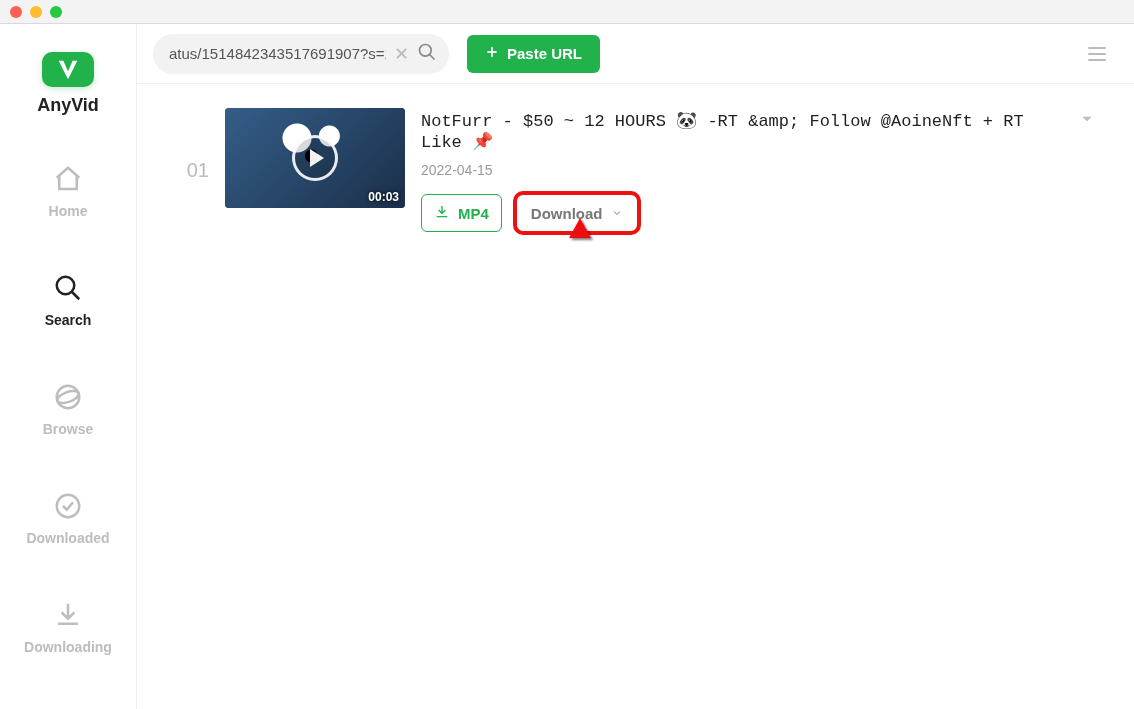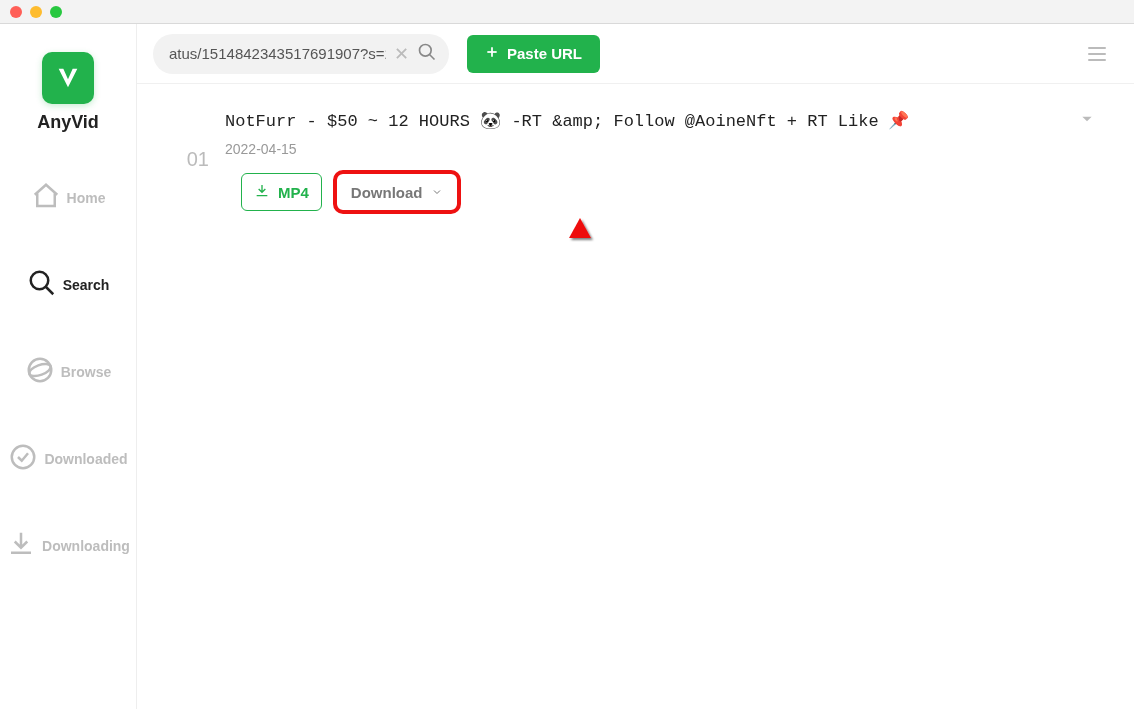--- a/index.html
+++ b/index.html
@@ -48,21 +48,21 @@
     align-items: center;
     justify-content: center;
     margin-bottom: 8px;
     box-shadow: 0 2px 6px rgba(34,178,76,.25);
   }
   .logo svg { width: 28px; height: 28px; }
   .app-name { font-weight: 700; font-size: 18px; color: #222; margin-bottom: 48px; }
 
   .nav-item {
     display: flex;
-    flex-direction: row;
+    flex-direction: column;
     align-items: center;
     gap: 6px;
     color: #bdbdbd;
     margin-bottom: 54px;
     cursor: pointer;
     font-size: 14px;
     font-weight: 600;
   }
   .nav-item.active { color: #222; }
   .nav-item svg { width: 30px; height: 30px; stroke: currentColor; fill: none; stroke-width: 2; }
@@ -208,21 +208,20 @@
     gap: 8px;
     border: 1.5px solid #22b24c;
     color: #22b24c;
     background: #fff;
     height: 38px;
     padding: 0 12px;
     border-radius: 6px;
     font-size: 15px;
     font-weight: 700;
     cursor: pointer;
-    margin-left: 16px;
   }
   .mp4-btn svg { width: 16px; height: 16px; stroke: currentColor; fill: none; stroke-width: 2; }
 
   .download-btn {
     display: flex;
     align-items: center;
     gap: 8px;
     border: 1.5px solid #ccc;
     color: #777;
     background: #fff;
@@ -359,20 +358,24 @@
           <span></span>
       </div>
     </div>
 
 
     <div class="content">
 
       <div class="result-row">
         <div class="result-index">01</div>
 
+        <div class="thumb">
+          <div class="play-overlay"></div>
+          <div class="duration">00:03</div>
+        </div>
 
         <div class="result-info">
           <div class="result-title">NotFurr - $50 ~ 12 HOURS 🐼 -RT &amp;amp; Follow @AoineNft + RT Like 📌</div>
           <div class="result-date">2022-04-15</div>
 
           <div class="action-row">
             <button class="mp4-btn">
               <span>
                 <svg viewBox="0 0 24 24">
                     <path d="M12 3 V14 M7 9 L12 14 L17 9 M4 19 H20"></path>

